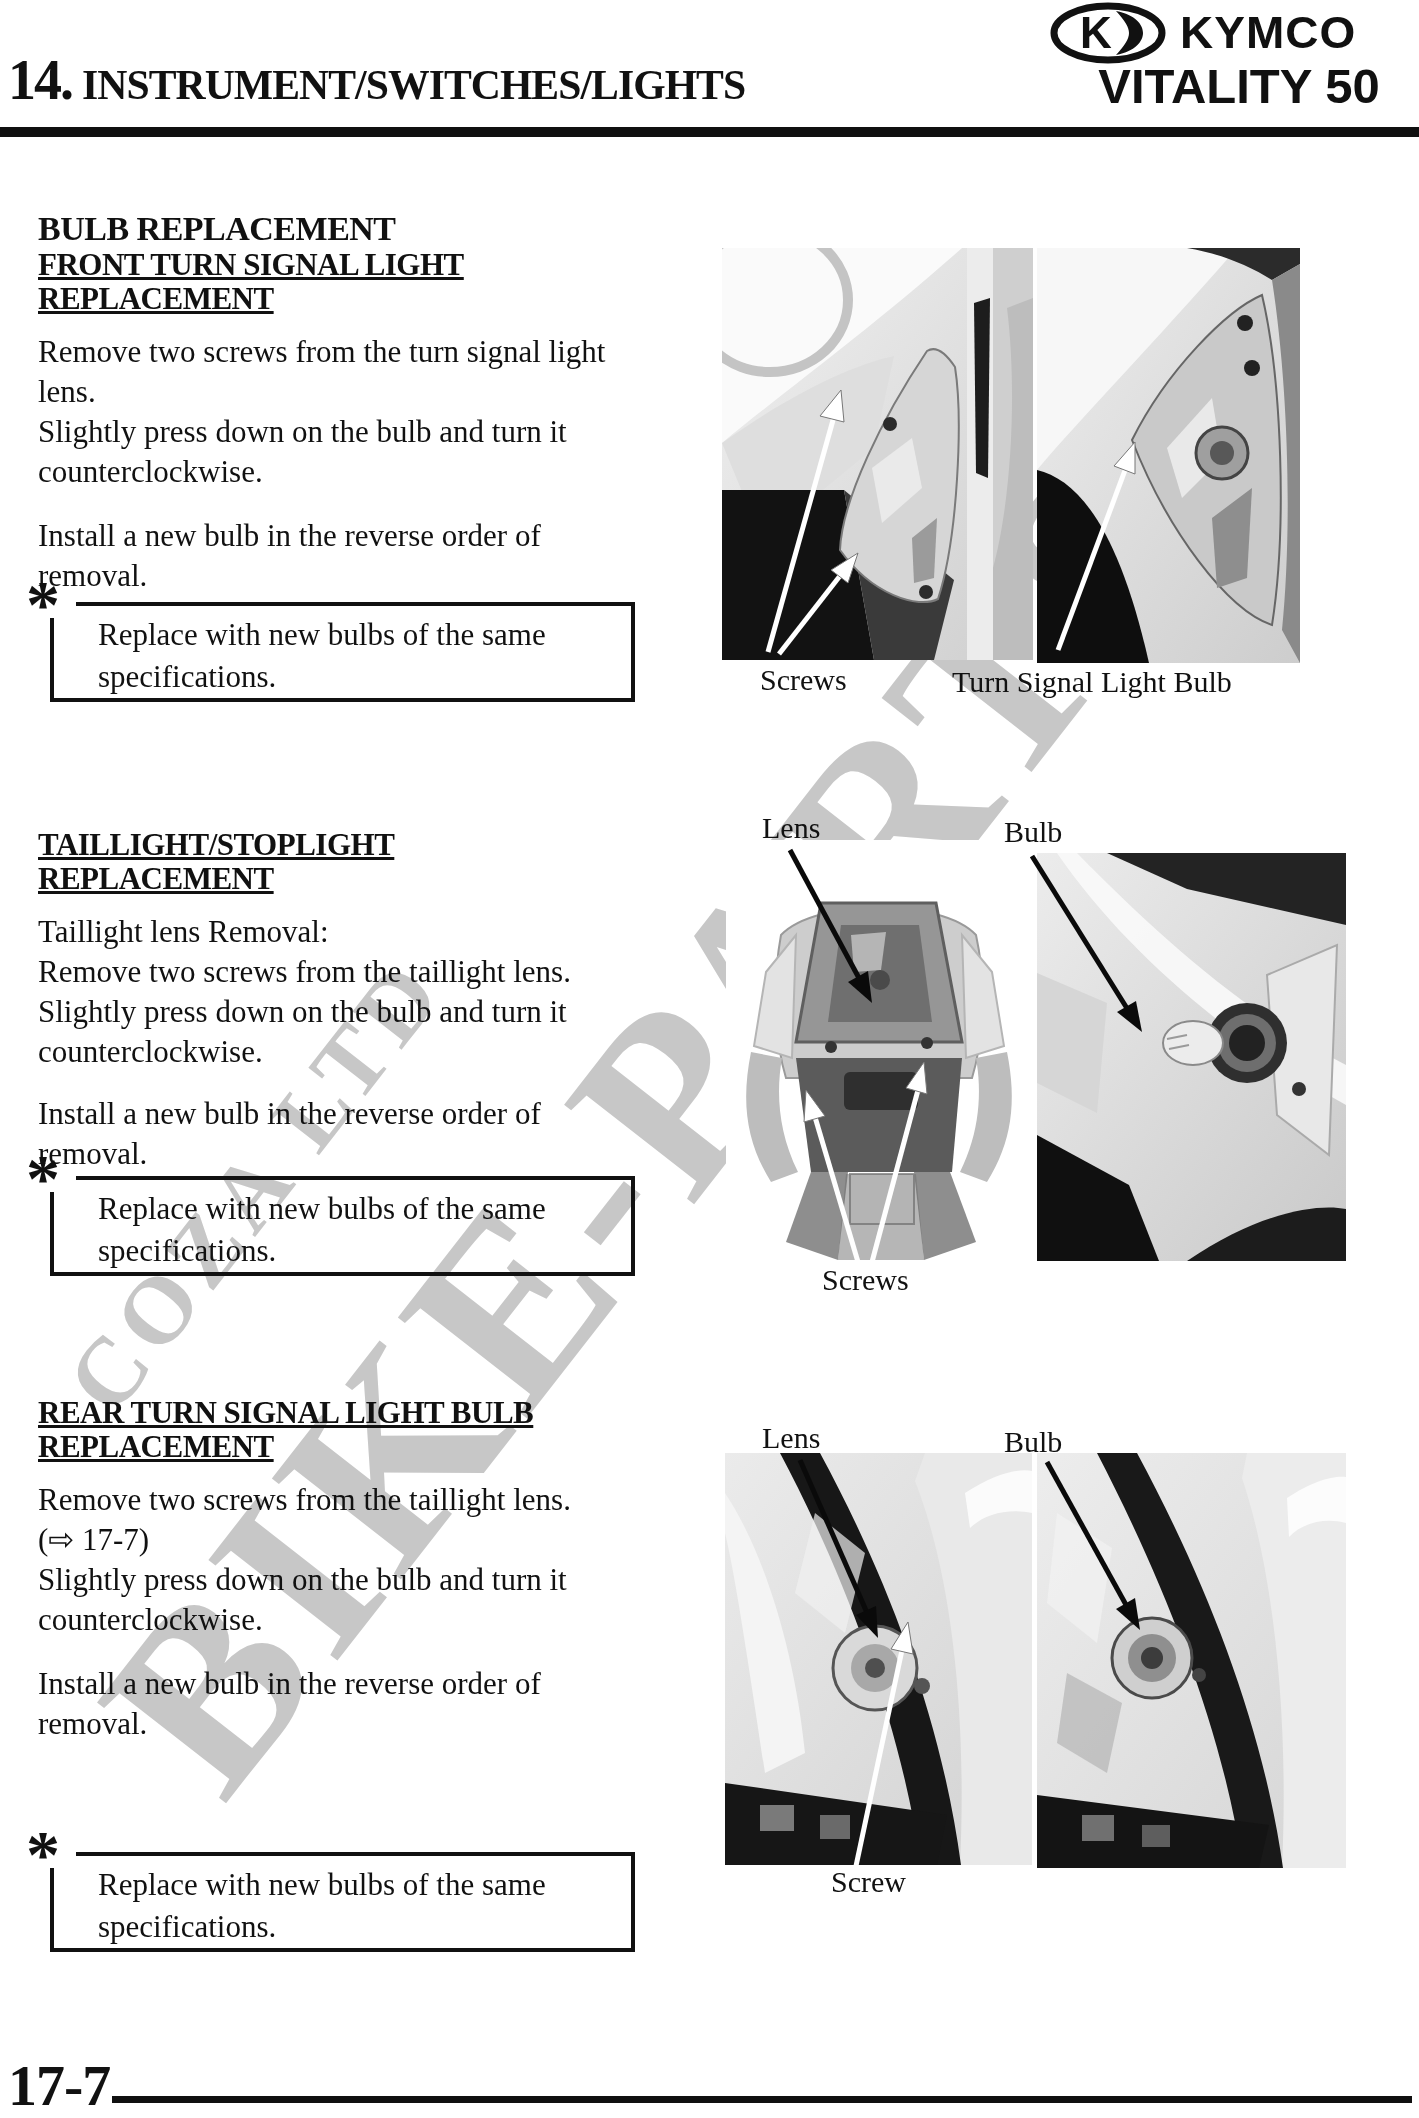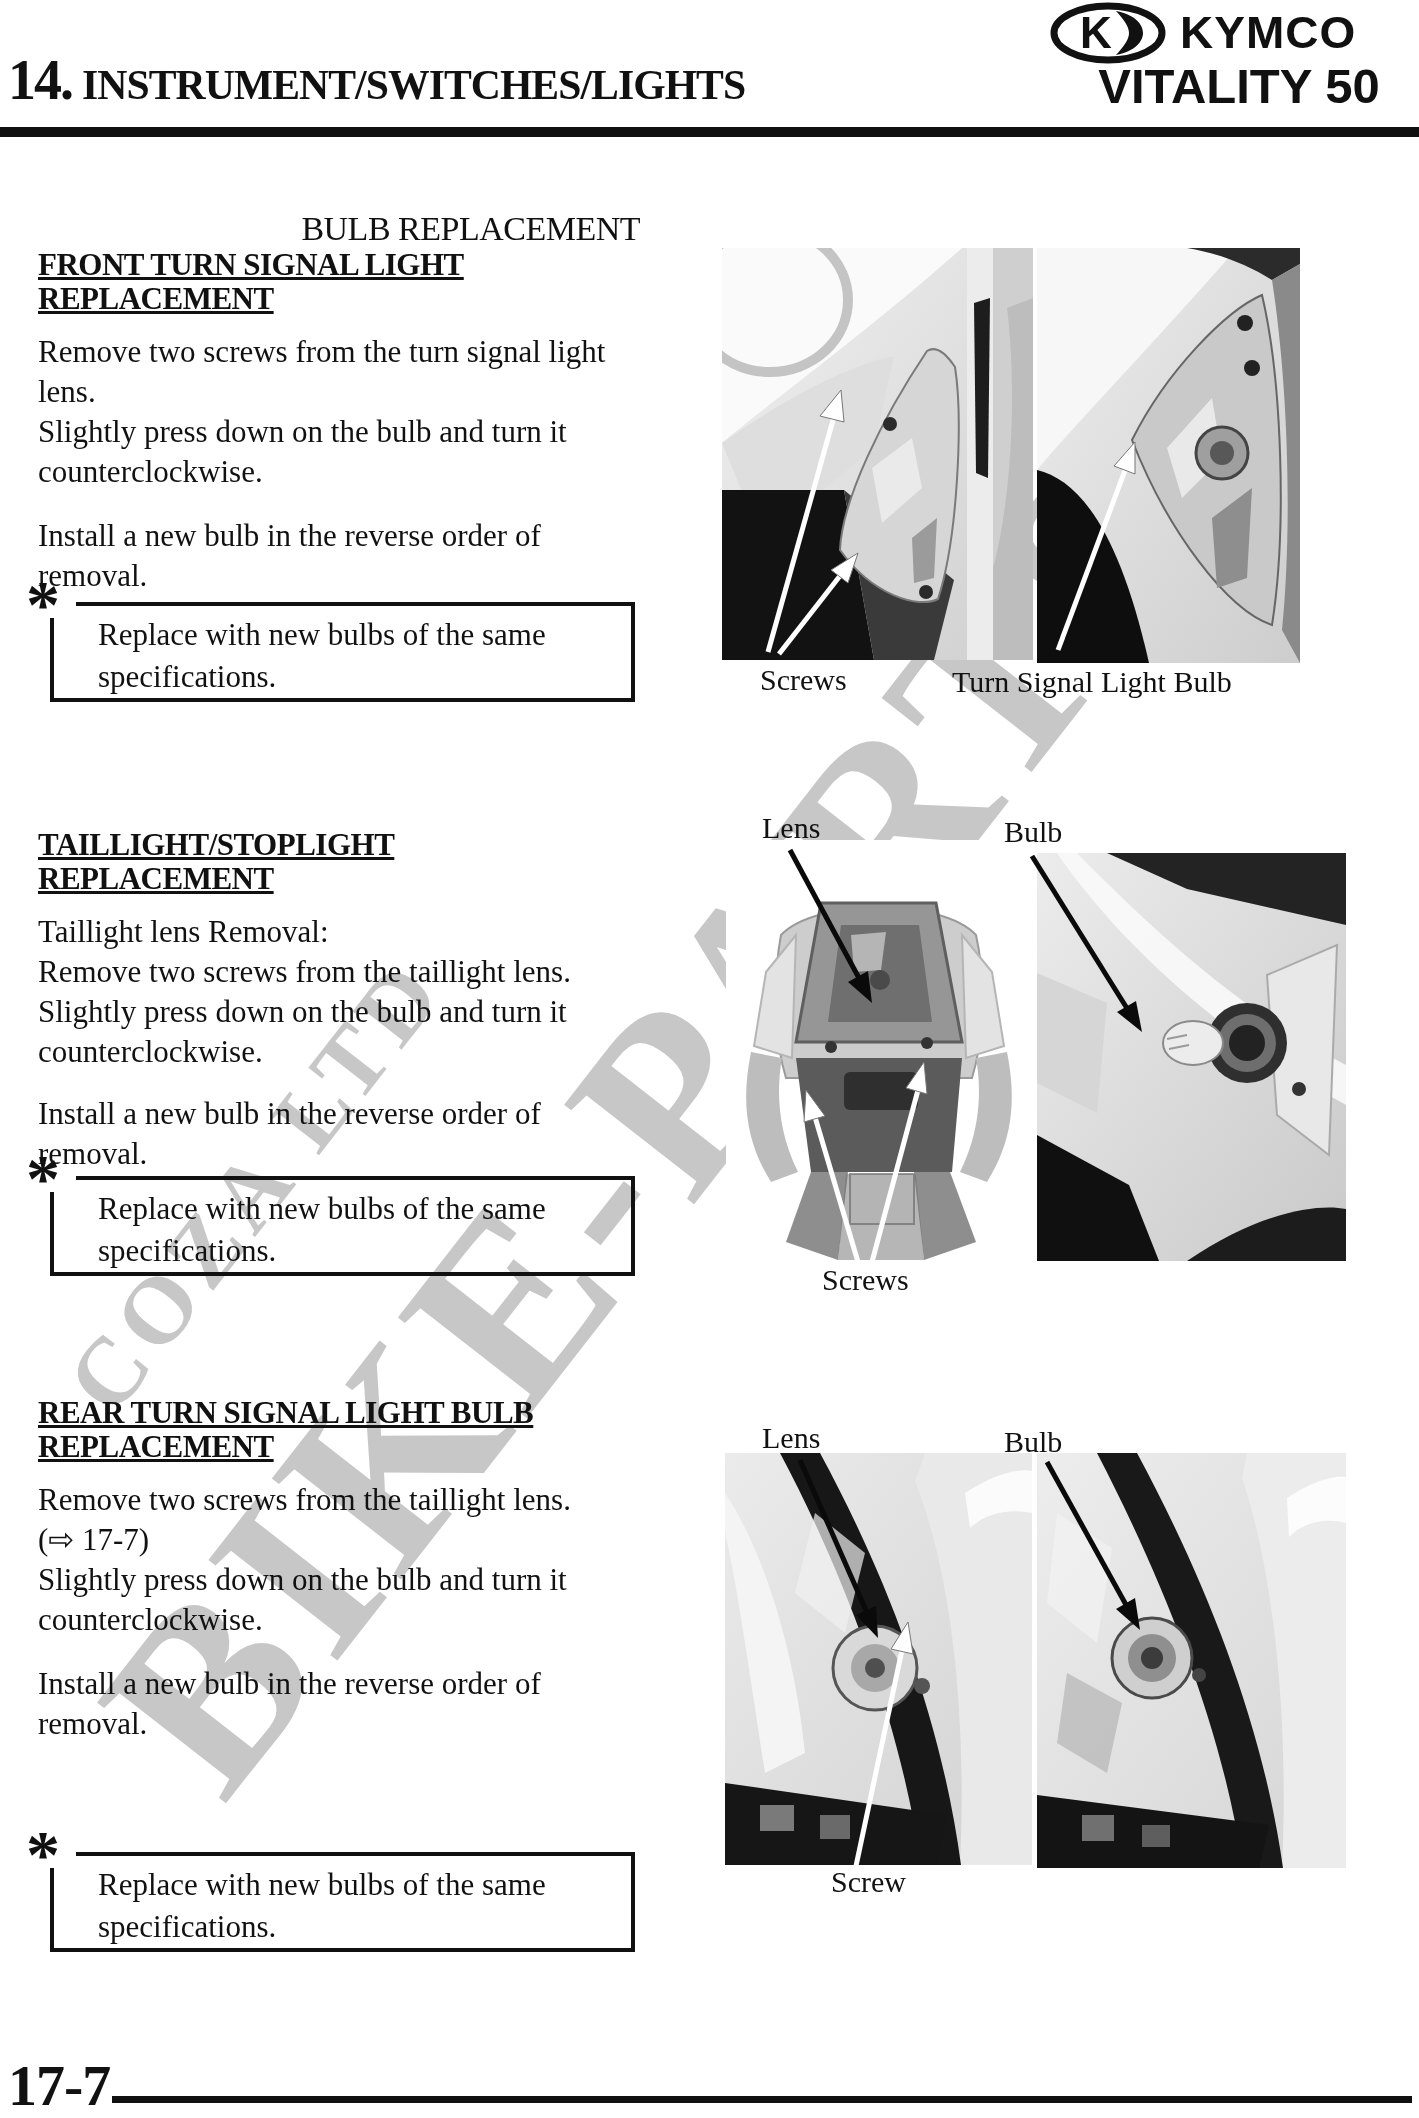--- a/index.html
+++ b/index.html
@@ -13,21 +13,21 @@
   .brand-text{font-family:"Liberation Sans",sans-serif;font-size:46px;font-weight:bold;letter-spacing:1px;margin-left:12px;transform:scaleY(.95);}
   .model{position:absolute;right:20px;top:58px;width:320px;text-align:center;font-family:"Liberation Sans",sans-serif;
          font-size:49px;font-weight:bold;letter-spacing:0px;z-index:3;}
   .header-rule{position:absolute;left:0;top:127px;width:1419px;height:10px;background:#101010;z-index:3;}
   
   .wm{position:absolute;z-index:1;color:#c7c7c7;font-weight:bold;text-align:center;white-space:nowrap;}
   .wm1{left:-250px;top:980px;width:1800px;font-size:250px;letter-spacing:10px;transform:rotate(-52deg);}
   .wm2{left:-195px;top:1130px;width:900px;font-size:95px;letter-spacing:8px;transform:rotate(-52deg);}
   
   .section{position:absolute;left:38px;width:602px;z-index:3;}
-  .h-major{font-size:34px;font-weight:normal;line-height:38px;letter-spacing:-.5px;text-align:right;}
+  .h-major{font-size:34px;font-weight:bold;line-height:38px;letter-spacing:-.5px;}
   .h-sub{font-size:31px;font-weight:bold;line-height:34px;width:480px;letter-spacing:-.5px;text-decoration:underline;}
   .para{font-size:31px;line-height:40px;margin-top:0;}
   .para.first{margin-top:16px;}
   .para.gap24{margin-top:24px;}
   .para.gap22{margin-top:22px;}
   
   .note-box{position:absolute;left:50px;width:577px;border:4px solid #111;z-index:3;background:transparent;}
   .note-box .corner-gap{position:absolute;left:-4px;top:-4px;width:26px;height:16px;background:#fff;}
   .note-text{font-size:31px;line-height:42px;padding:8px 10px 10px 44px;}
   .asterisk{position:absolute;left:26px;font-size:68px;line-height:60px;font-weight:bold;z-index:4;}

